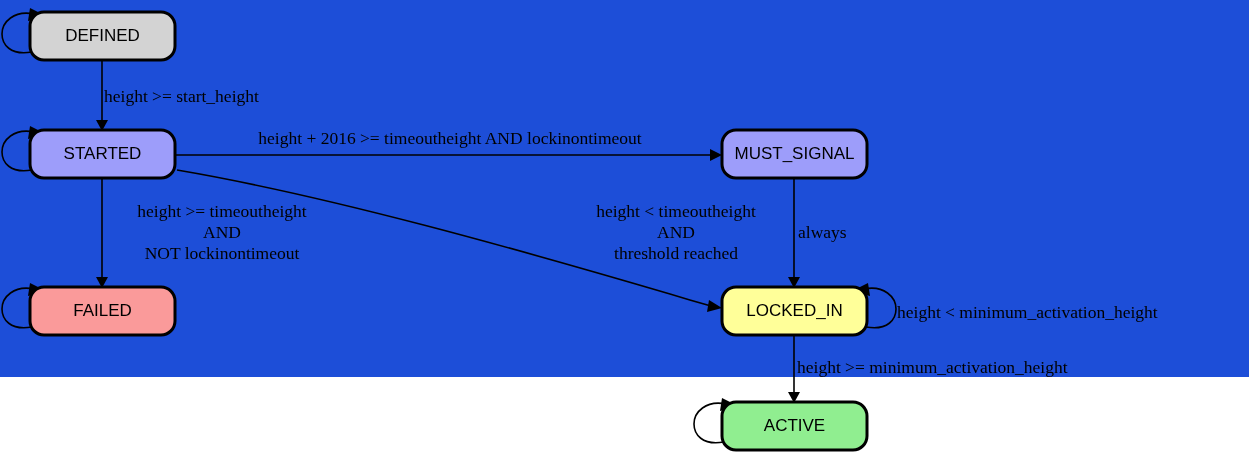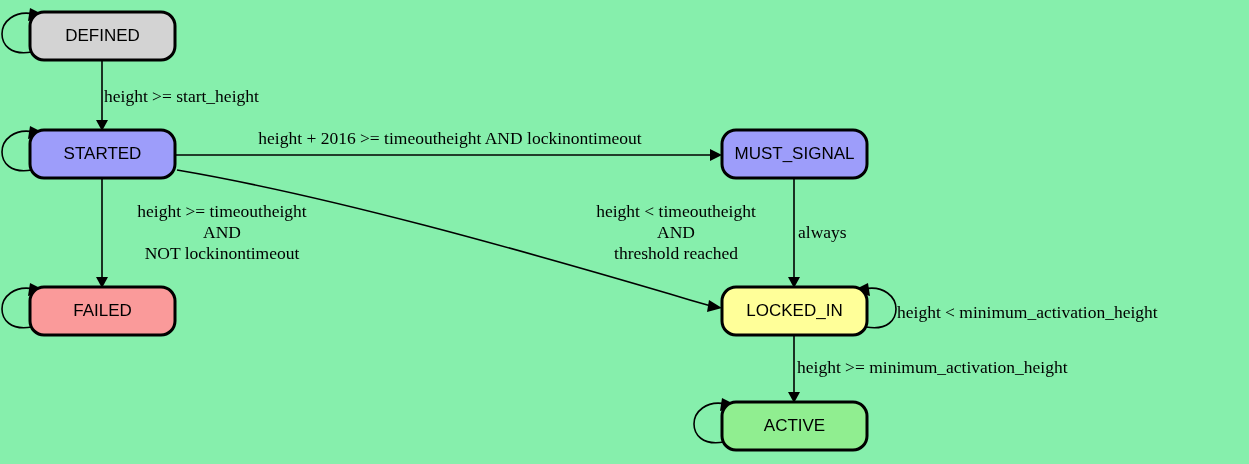--- a/index.html
+++ b/index.html
@@ -9,22 +9,22 @@
   }
   body {
     width: 1249px;
     height: 464px;
     overflow: hidden;
     font-family: "Liberation Sans", sans-serif;
   }
   #diagram-root {
     position: relative;
     width: 1249px;
-    height: 464px;
-    background: #86efac;
+    height: 377px;
+    background: #1d4ed8;
   }
   svg#state-diagram {
     display: block;
     width: 1249px;
     height: 464px;
   }
   .node-shape {
     stroke: #000000;
     stroke-width: 3;
   }

